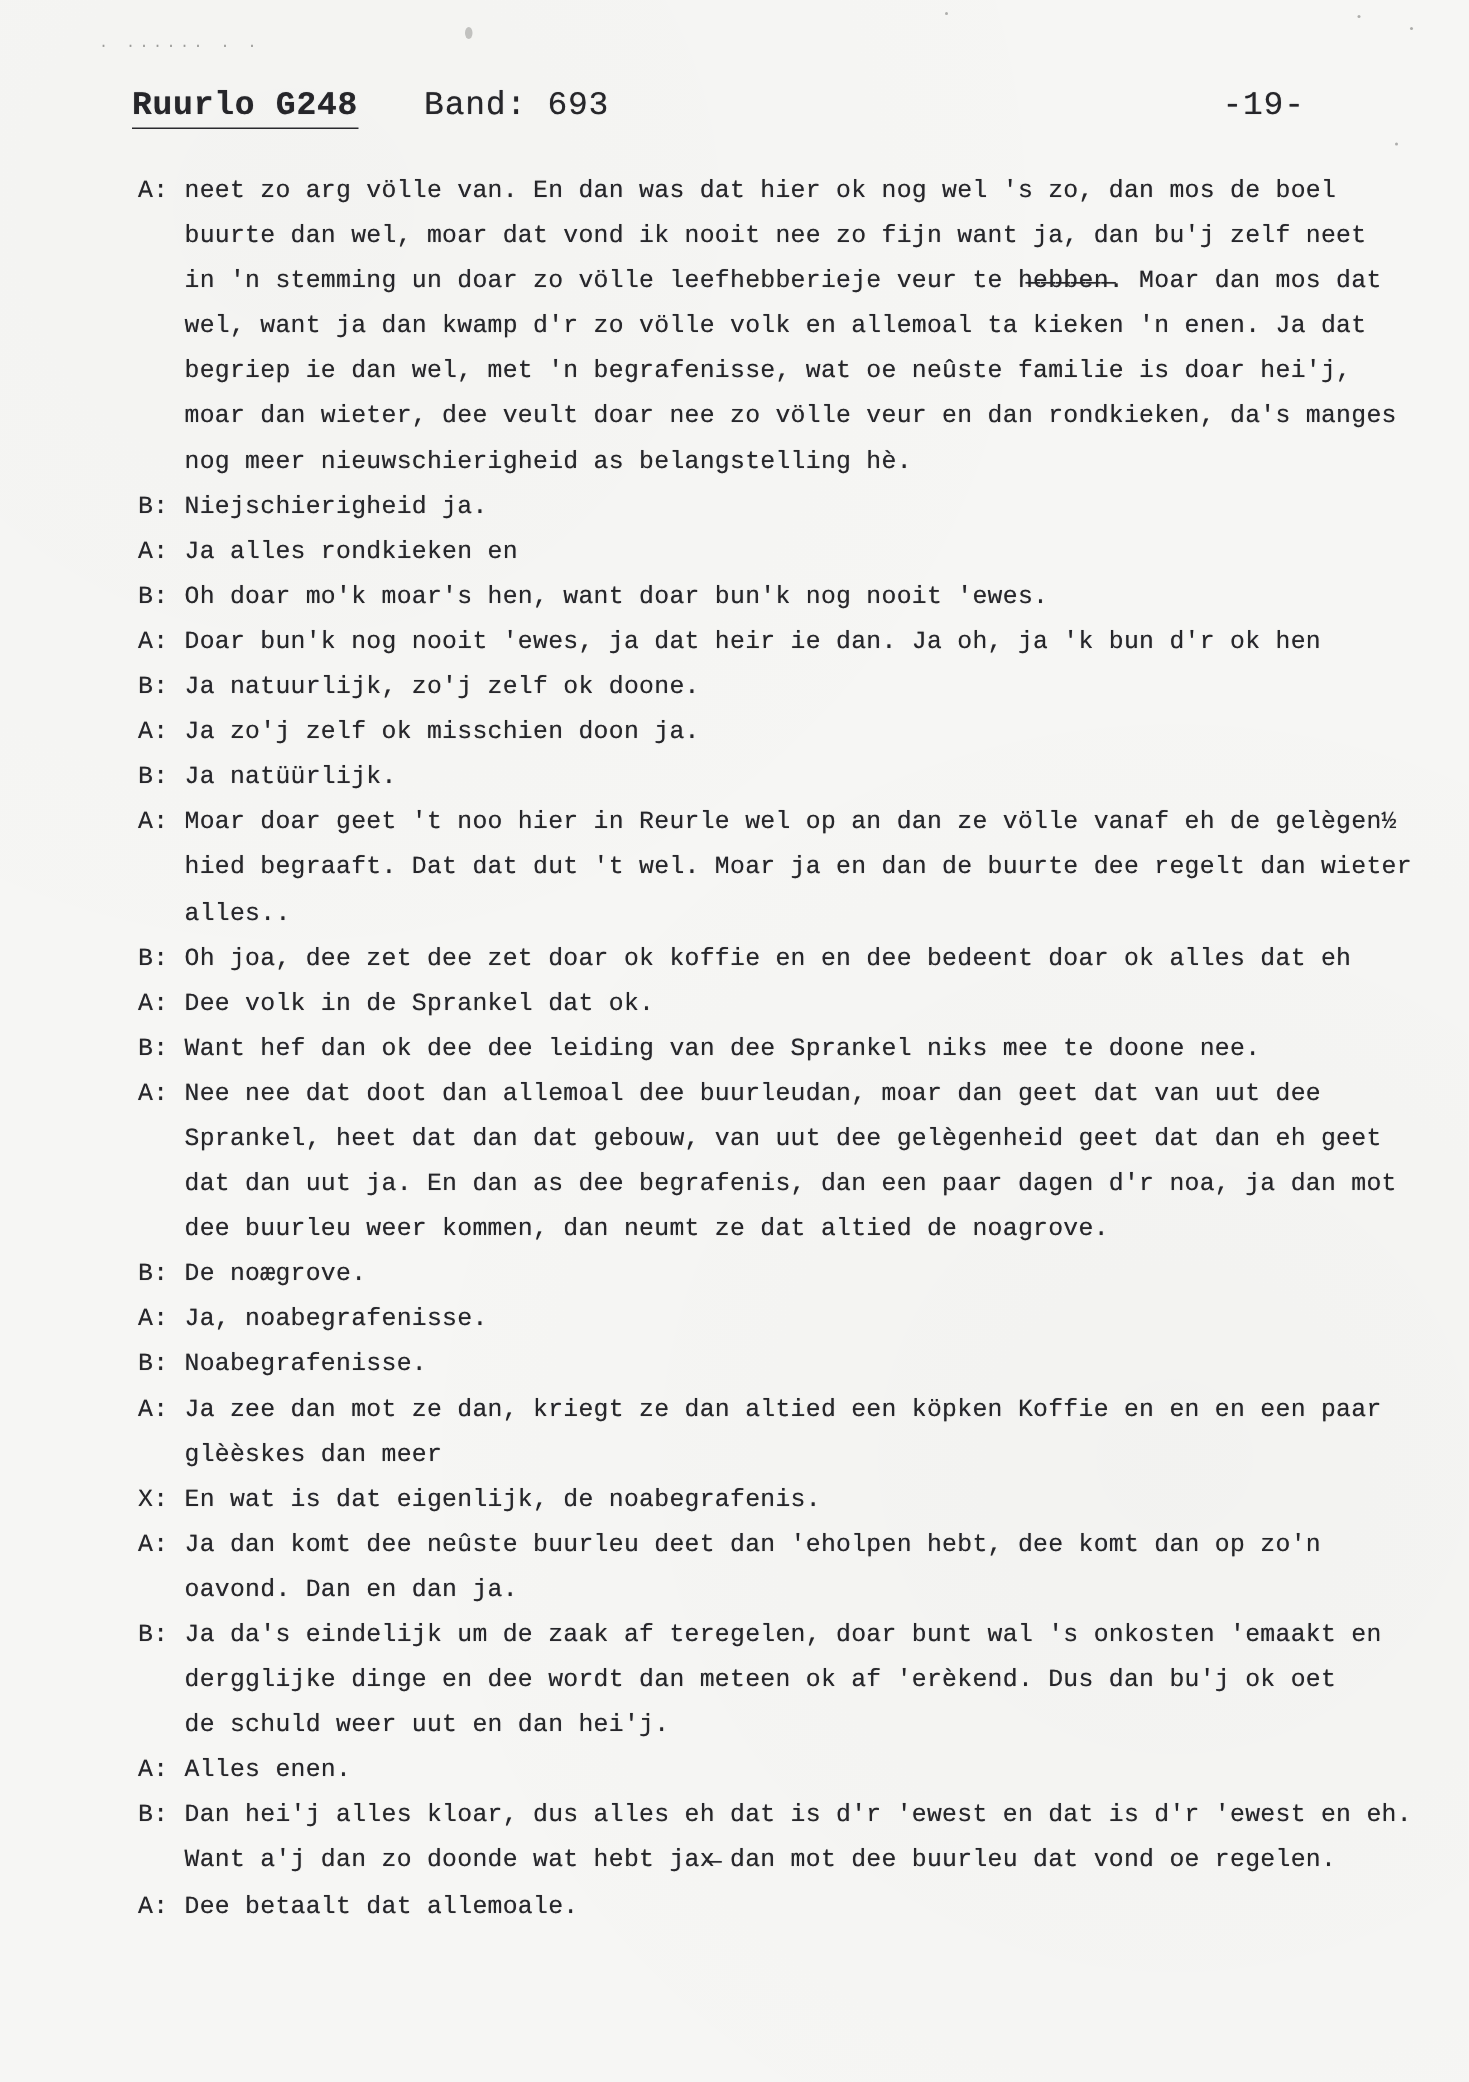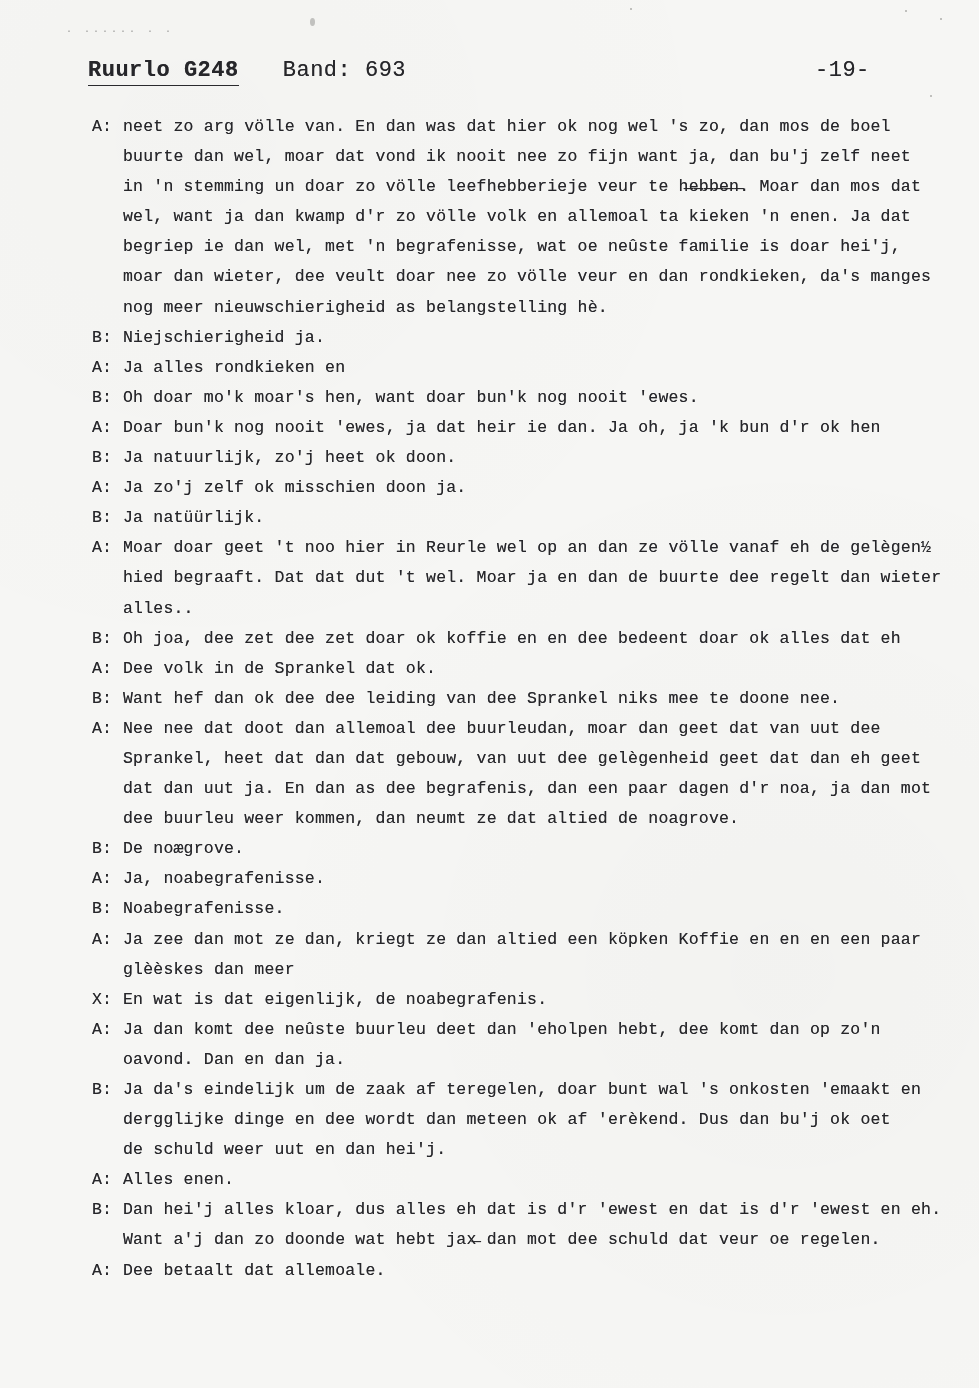--- a/index.html
+++ b/index.html
@@ -104,21 +104,21 @@
       <div class="line">
         <span class="spk">B:</span>
         <span class="txt">Oh doar mo'k moar's hen, want doar bun'k nog nooit 'ewes.</span>
       </div>
       <div class="line">
         <span class="spk">A:</span>
         <span class="txt">Doar bun'k nog nooit 'ewes, ja dat heir ie dan. Ja oh, ja 'k bun d'r ok hen</span>
       </div>
       <div class="line">
         <span class="spk">B:</span>
-        <span class="txt">Ja natuurlijk, zo'j heet ok doon.</span>
+        <span class="txt">Ja natuurlijk, zo'j zelf ok doone.</span>
       </div>
       <div class="line">
         <span class="spk">A:</span>
         <span class="txt">Ja zo'j zelf ok misschien doon ja.</span>
       </div>
       <div class="line">
         <span class="spk">B:</span>
         <span class="txt">Ja natüürlijk.</span>
       </div>
       <div class="line">
@@ -208,21 +208,21 @@
       <div class="line">
         <span class="spk">A:</span>
         <span class="txt">Alles enen.</span>
       </div>
       <div class="line">
         <span class="spk">B:</span>
         <span class="txt">Dan hei'j alles kloar, dus alles eh dat is d'r 'ewest en dat is d'r 'ewest en eh.</span>
       </div>
       <div class="line">
         <span class="spk"></span>
-        <span class="txt">Want a'j dan zo doonde wat hebt jax̶ dan mot dee schuld dat veur oe regelen.</span>
+        <span class="txt">Want a'j dan zo doonde wat hebt jax̶ dan mot dee buurleu dat vond oe regelen.</span>
       </div>
       <div class="line">
         <span class="spk">A:</span>
         <span class="txt">Dee betaalt dat allemoale.</span>
       </div>
     </div>
 
 </div>
 
 </body></html>

